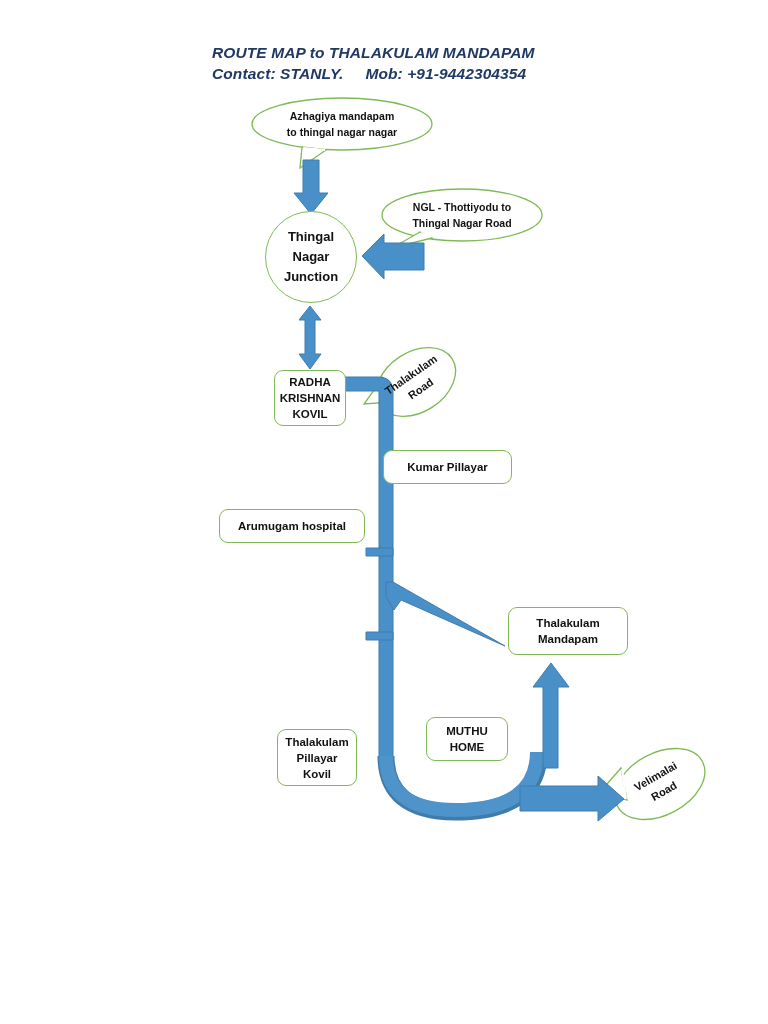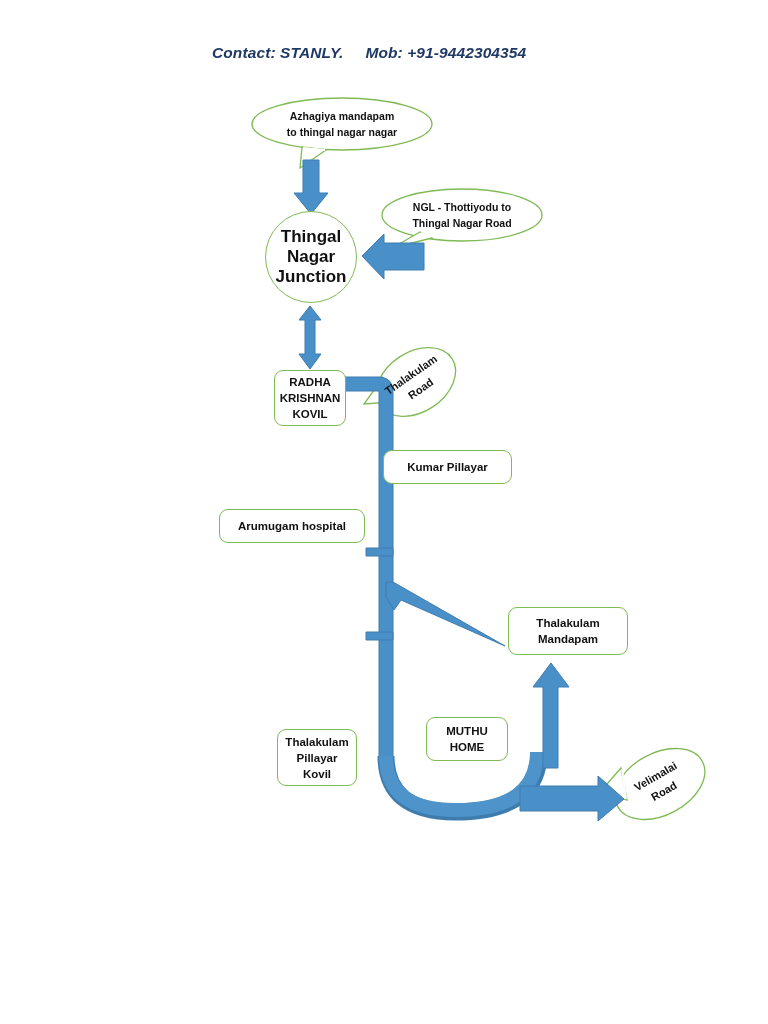--- a/index.html
+++ b/index.html
@@ -55,21 +55,21 @@
     text-align: center;
     font-family: "Liberation Sans", sans-serif;
     font-weight: bold;
     font-size: 11.5px;
     color: #111111;
     line-height: 16px;
     padding: 2px 6px;
   }
   .node-circle {
     border-radius: 50%;
-    font-size: 17px;
+    font-size: 13px;
     line-height: 20px;
   }
   .callout-text {
     position: absolute;
     font-family: "Liberation Sans", sans-serif;
     font-weight: bold;
     font-size: 10.5px;
     color: #111111;
     line-height: 16px;
     text-align: center;
@@ -87,20 +87,21 @@
     white-space: pre-line;
     pointer-events: none;
   }
 </style>
 </head>
 <body>
 
 <div id="map-root">
 
   <div class="title-block">
+    <div class="title-line">ROUTE MAP to THALAKULAM MANDAPAM</div>
     <div class="title-line">Contact: STANLY.     Mob: +91-9442304354</div>
   </div>
 
   <svg class="layer" viewBox="0 0 768 1024">
 
     <g>
       <ellipse cx="342" cy="124" rx="90" ry="26" fill="#ffffff" stroke="#7FBA55" stroke-width="1.3"></ellipse>
       <path d="M 302 147 L 300 168 L 326 150 Z" fill="#ffffff" stroke="#7FBA55" stroke-width="1.3"></path>
       <path d="M 303 148 L 325 150" stroke="#ffffff" stroke-width="2"></path>
     </g>

